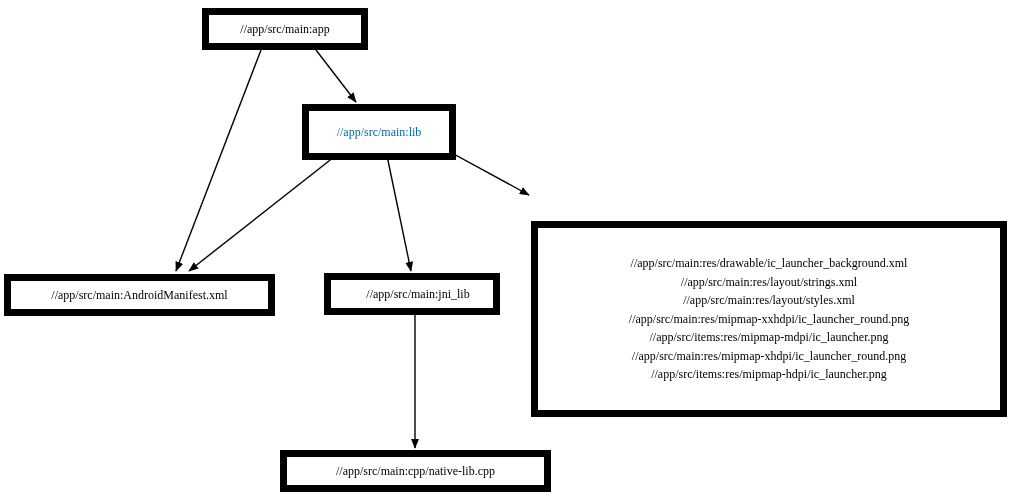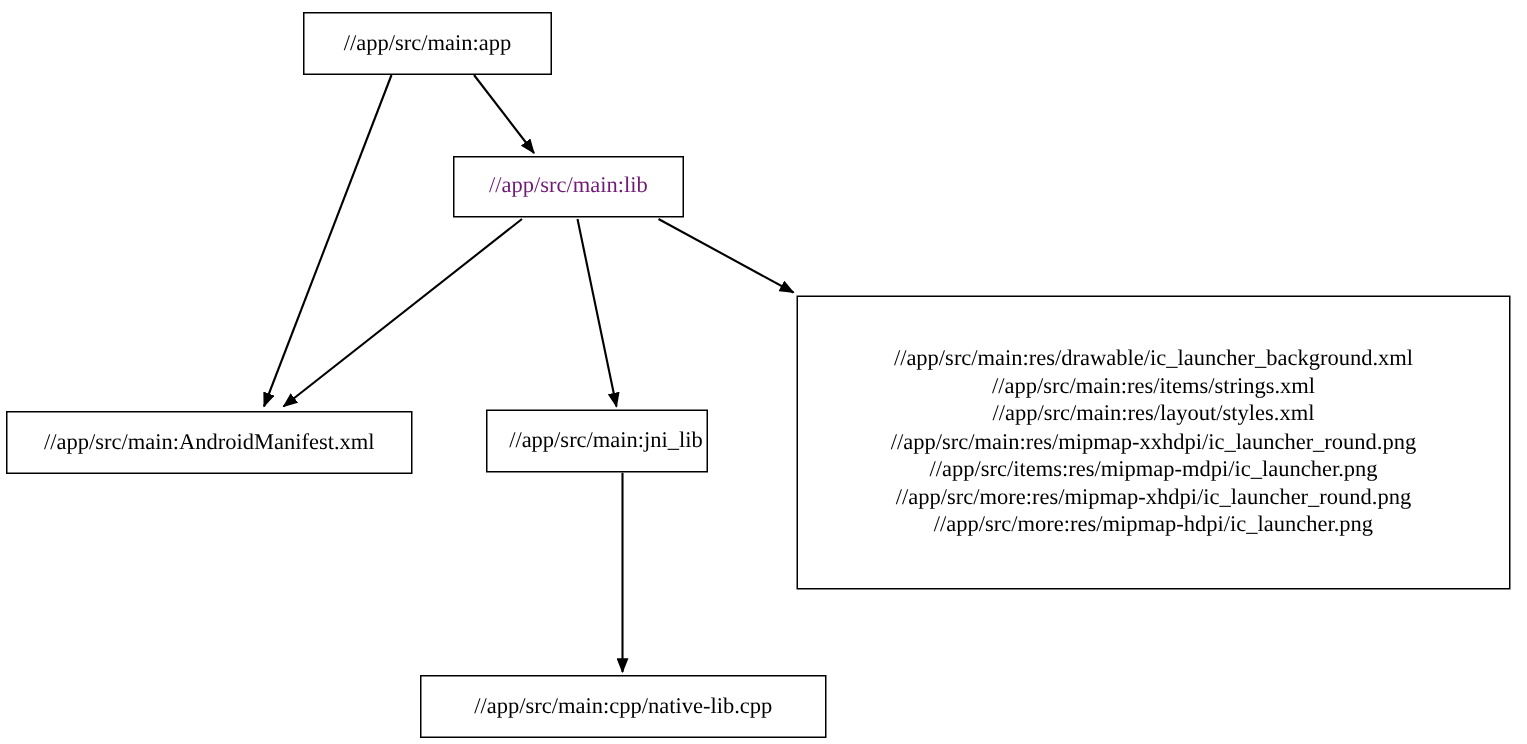--- a/index.html
+++ b/index.html
@@ -19,35 +19,36 @@
     position: absolute;
     left: 0;
     top: 0;
     width: 1018px;
     height: 496px;
     pointer-events: none;
   }
   .graph-node {
     position: absolute;
     box-sizing: border-box;
-    border: 1px solid #eab308;
+    border: 7px solid #eab308;
     background: #ffffff;
     display: flex;
     align-items: center;
     justify-content: center;
     text-align: center;
     color: #000000;
-    font-size: 15px;
+    font-size: 12px;
     line-height: 1.0;
     white-space: nowrap;
   }
   .graph-node.multiline {
     white-space: normal;
     line-height: 18.5px;
     padding: 5px 8px;
+    margin-top: 24px;
   }
   .node-label {
     display: block;
     width: 100%;
   }
   .node-line {
     display: block;
     white-space: nowrap;
   }
 </style>
@@ -71,45 +72,45 @@
         <line x1="415" y1="315" x2="415" y2="448" stroke="#000000" marker-end="url(#arrowhead)"></line>
       </g>
   </svg>
 
   <div class="graph-node" style="left: 202px; top: 8px; width: 166px; height: 42px; border-color: rgb(0, 0, 0); color: rgb(0, 0, 0);">
     <span class="node-label">
         <span class="node-line">//app/src/main:app</span>
       </span>
   </div>
 
-  <div class="graph-node" style="left: 302px; top: 104px; width: 154px; height: 41px; border-color: rgb(0, 0, 0); color: #701a75;">
+  <div class="graph-node" style="left: 302px; top: 104px; width: 154px; height: 56px; border-color: rgb(0, 0, 0); color: #0369a1;">
     <span class="node-label">
         <span class="node-line">//app/src/main:lib</span>
       </span>
   </div>
 
   <div class="graph-node multiline" style="left: 531px; top: 197px; width: 476px; height: 196px; border-color: rgb(0, 0, 0); color: rgb(0, 0, 0);">
     <span class="node-label">
         <span class="node-line">//app/src/main:res/drawable/ic_launcher_background.xml</span>
-        <span class="node-line">//app/src/main:res/items/strings.xml</span>
+        <span class="node-line">//app/src/main:res/layout/strings.xml</span>
         <span class="node-line">//app/src/main:res/layout/styles.xml</span>
         <span class="node-line">//app/src/main:res/mipmap-xxhdpi/ic_launcher_round.png</span>
         <span class="node-line">//app/src/items:res/mipmap-mdpi/ic_launcher.png</span>
-        <span class="node-line">//app/src/more:res/mipmap-xhdpi/ic_launcher_round.png</span>
-        <span class="node-line">//app/src/more:res/mipmap-hdpi/ic_launcher.png</span>
+        <span class="node-line">//app/src/main:res/mipmap-xhdpi/ic_launcher_round.png</span>
+        <span class="node-line">//app/src/items:res/mipmap-hdpi/ic_launcher.png</span>
       </span>
   </div>
 
   <div class="graph-node" style="left: 4px; top: 274px; width: 271px; height: 42px; border-color: rgb(0, 0, 0); color: rgb(0, 0, 0);">
     <span class="node-label">
         <span class="node-line">//app/src/main:AndroidManifest.xml</span>
       </span>
   </div>
 
-  <div class="graph-node" style="left: 324px; top: 273px; width: 148px; height: 42px; border-color: rgb(0, 0, 0); color: rgb(0, 0, 0); padding-left: 12px;">
+  <div class="graph-node" style="left: 324px; top: 273px; width: 176px; height: 42px; border-color: rgb(0, 0, 0); color: rgb(0, 0, 0); padding-left: 12px;">
     <span class="node-label">
         <span class="node-line">//app/src/main:jni_lib</span>
       </span>
   </div>
 
   <div class="graph-node" style="left: 280px; top: 450px; width: 271px; height: 42px; border-color: rgb(0, 0, 0); color: rgb(0, 0, 0);">
     <span class="node-label">
         <span class="node-line">//app/src/main:cpp/native-lib.cpp</span>
       </span>
   </div>

